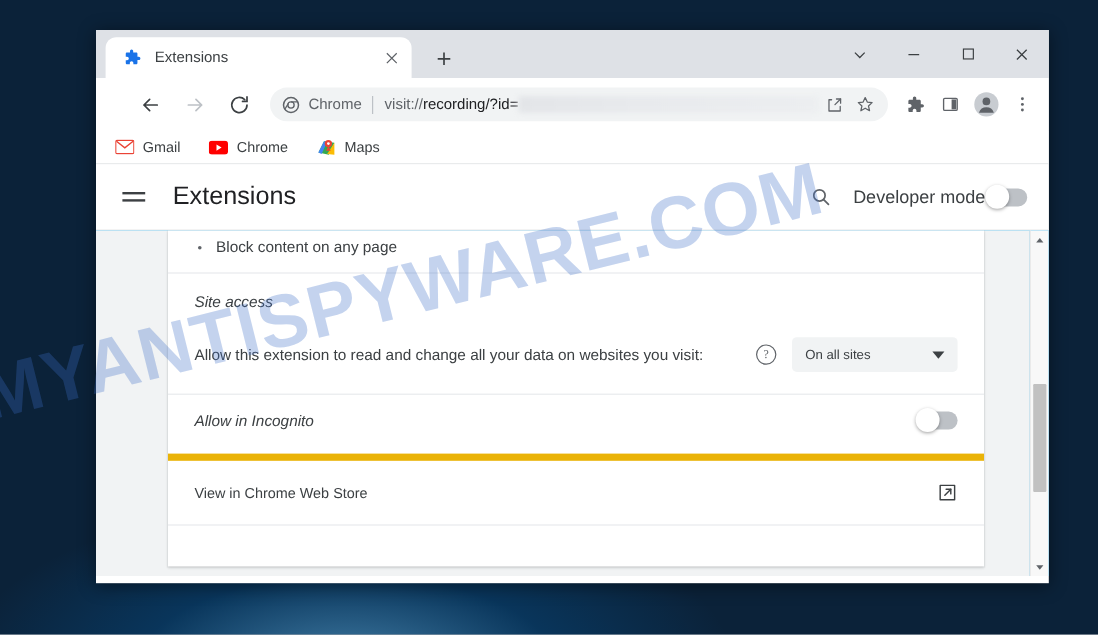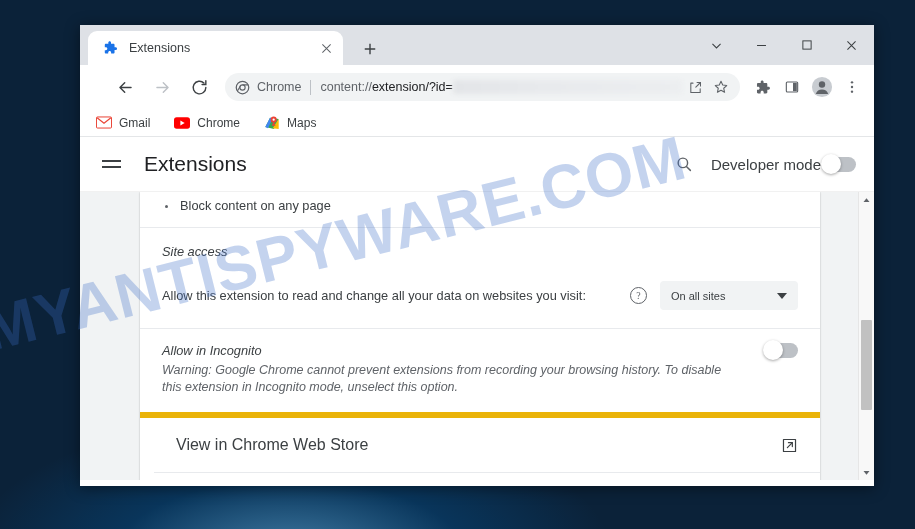--- a/index.html
+++ b/index.html
@@ -344,23 +344,22 @@
   .incog-text { flex: 1; padding-right: 26px; }
   .incog-title { font-size: 12.8px; color: #3c4043; margin-bottom: 4px; }
   .incog-warn { font-size: 12.5px; color: #5f6368; line-height: 17px; max-width: 590px; }
 
   .link-row {
     display: flex;
     align-items: center;
     justify-content: space-between;
     padding: 18px 22px;
     border-bottom: 1px solid #e8eaed;
-    font-size: 16px;
-    color: #3c4043;
-    margin-left: 14px;
+    font-size: 12px;
+    color: #3c4043;
   }
   .ext-link-icon { width: 17px; height: 17px; color: #3c4043; }
 
   .source-section { padding: 16px 22px 18px 22px; }
 
   
   .scrollbar {
     width: 15px;
     background: #f8f8f8;
     border-left: 1px solid #e6e6e6;
@@ -478,21 +477,21 @@
         <span class="chrome-badge">
           <svg viewBox="0 0 24 24" width="15" height="15">
             <circle cx="12" cy="12" r="10" fill="none" stroke="#5f6368" stroke-width="2"></circle>
             <circle cx="12" cy="12" r="4.2" fill="none" stroke="#5f6368" stroke-width="1.8"></circle>
             <path d="M12 7.8 H21.3" stroke="#5f6368" stroke-width="1.8"></path>
             <path d="M8.4 10 L3.6 18" stroke="#5f6368" stroke-width="1.8"></path>
           </svg>
           <span class="lbl">Chrome</span>
         </span>
         <span class="omni-sep"></span>
-        <span class="url"><span class="dim">content://</span><span>extension/?id=</span></span>
+        <span class="url"><span class="dim">visit://</span><span>recording/?id=</span></span>
         <span class="url-redacted"></span>
         <span class="omni-icon">
           <svg viewBox="0 0 24 24" width="15" height="15" stroke="currentColor" stroke-width="1.7" fill="none" stroke-linecap="round" stroke-linejoin="round">
             <path d="M8 5 H4.5 V20 H19.5 V14"></path>
             <path d="M12.5 11.5 L20 4"></path>
             <path d="M14.5 4 H20 V9.5"></path>
           </svg>
         </span>
         <span class="omni-icon">
           <svg viewBox="0 0 24 24" width="16" height="16" stroke="currentColor" stroke-width="1.6" fill="none" stroke-linejoin="round">
@@ -602,21 +601,20 @@
               <div class="select">
                 <span>On all sites</span>
                 <span class="caret"></span>
               </div>
             </div>
           </div>
 
           <div class="incog-row">
             <div class="incog-text">
               <div class="incog-title">Allow in Incognito</div>
-              <div class="incog-warn">Warning: Google Chrome cannot prevent extensions from recording your browsing history. To disable this extension in Incognito mode, unselect this option.</div>
             </div>
             <div class="toggle">
               <span class="knob"></span>
             </div>
           </div>
 
           <div class="link-row">
             <span>View in Chrome Web Store</span>
             <span class="ext-link-icon">
               <svg viewBox="0 0 24 24" width="17" height="17" fill="none" stroke="currentColor" stroke-width="1.7" stroke-linecap="round" stroke-linejoin="round">

